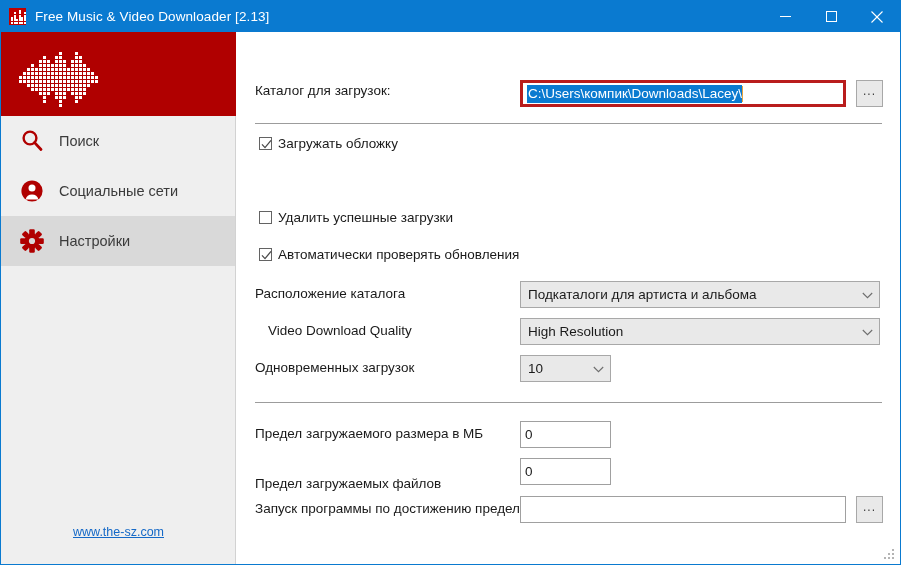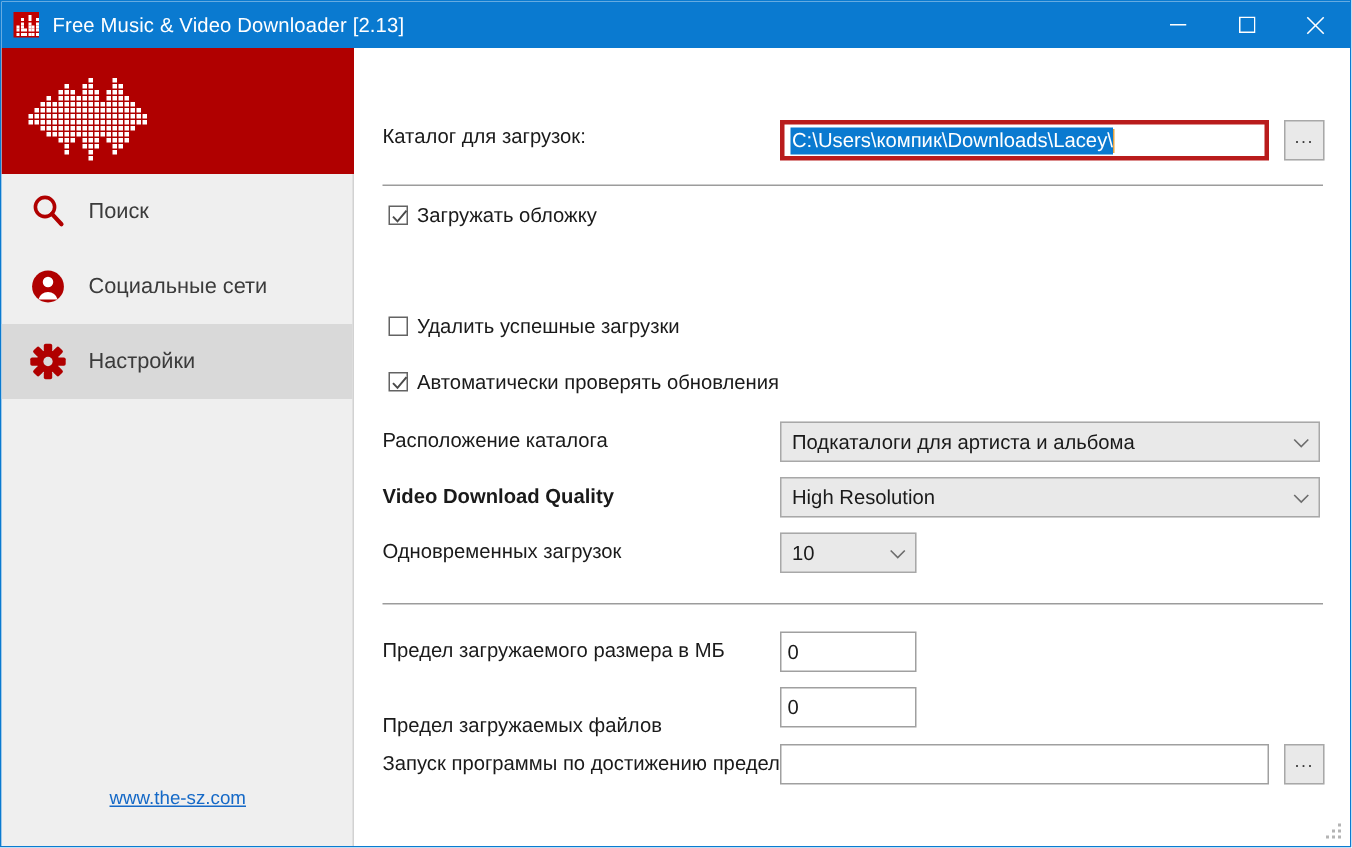--- a/index.html
+++ b/index.html
@@ -506,21 +506,21 @@
     </div>
     <div class="combo" style="position:absolute; left:283px; top:249px; width:360px;">
       <span>Подкаталоги для артиста и альбома</span>
       <span class="chev">
         <svg width="11" height="7" viewBox="0 0 11 7">
             <polyline points="0.8,1 5.5,5.7 10.2,1" fill="none" stroke="#444" stroke-width="1.1"></polyline>
           </svg>
       </span>
     </div>
 
-    <div class="row" style="left:18px; top:291px;font-weight:bold;">
+    <div class="row" style="left:31px; top:291px;">
       <span class="lbl">Video Download Quality</span>
     </div>
     <div class="combo" style="position:absolute; left:283px; top:286px; width:360px;">
       <span>High Resolution</span>
       <span class="chev">
         <svg width="11" height="7" viewBox="0 0 11 7">
             <polyline points="0.8,1 5.5,5.7 10.2,1" fill="none" stroke="#444" stroke-width="1.1"></polyline>
           </svg>
       </span>
     </div>

